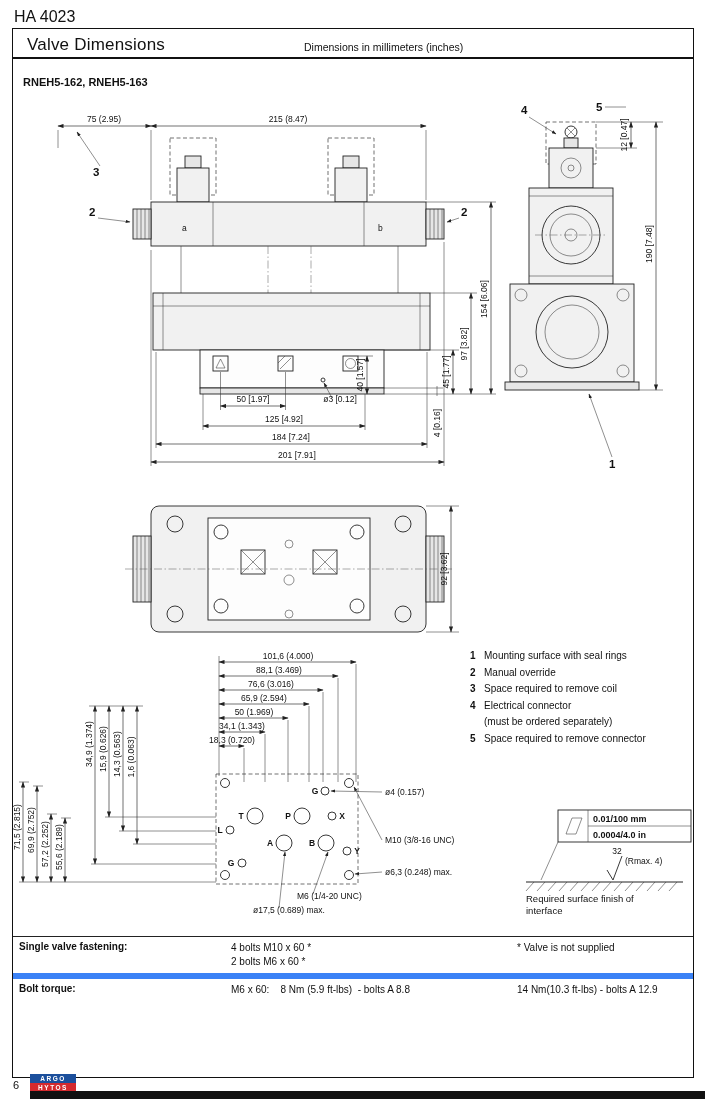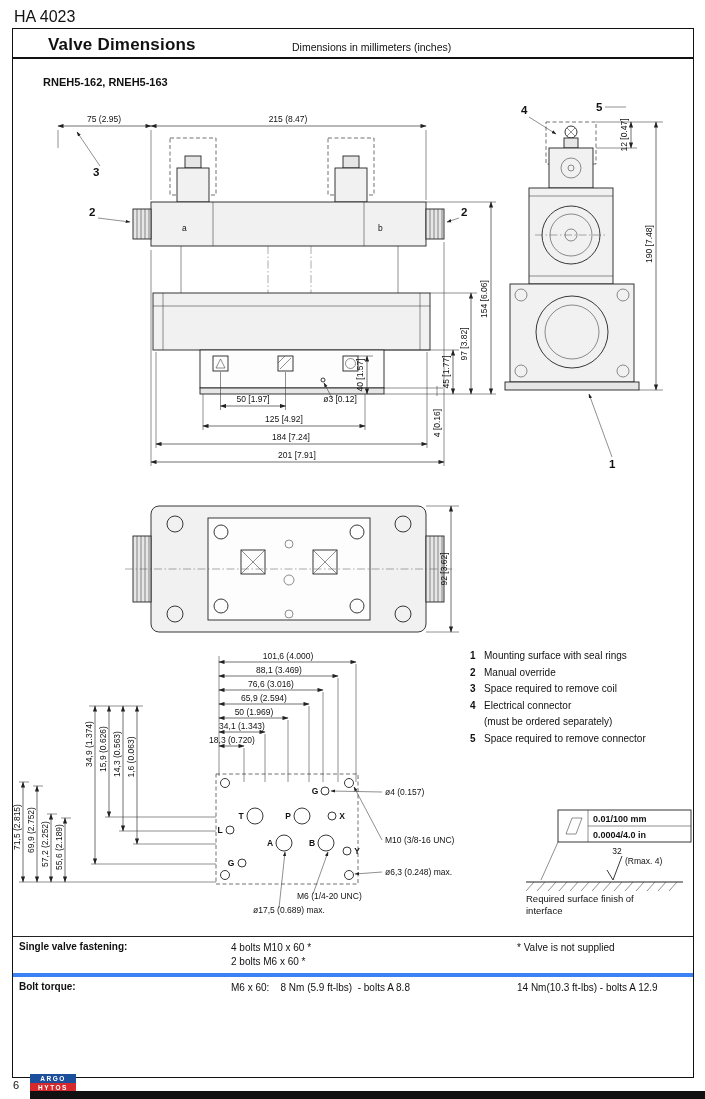--- a/index.html
+++ b/index.html
@@ -1,44 +1,44 @@
 <!DOCTYPE html>
 <html><head>
 <meta charset="utf-8">
 <style>
   *{margin:0;padding:0;box-sizing:border-box}
   html,body{width:705px;height:1099px}
   body{background:#fff;font-family:"Liberation Sans",sans-serif;color:#111;position:relative;overflow:hidden}
   .abs{position:absolute}
   .frame{left:12px;top:28px;width:682px;height:1050px;border:1.5px solid #111}
   .doccode{left:14px;top:8px;font-size:16px}
-  .hdr-title{left:48px;top:35px;font-size:17px;font-weight:bold;letter-spacing:.2px}
-  .hdr-note{left:292px;top:41px;font-size:10.5px}
+  .hdr-title{left:27px;top:35px;font-size:17px;font-weight:normal;letter-spacing:.2px}
+  .hdr-note{left:304px;top:41px;font-size:10.5px}
   .hdr-rule{left:12px;top:57px;width:682px;border-bottom:2px solid #111}
-  .models{left:43px;top:76px;font-size:11px;font-weight:bold}
+  .models{left:23px;top:76px;font-size:11px;font-weight:bold}
   svg{position:absolute;left:13px;top:94px}
   svg text{font-family:"Liberation Sans",sans-serif;fill:#111}
   .dt{font-size:8.5px}
   .co{font-size:11.5px;font-weight:bold}
   .port{font-size:8.5px;font-weight:bold}
   .sf{font-size:9px;font-weight:bold}
   .cap{font-size:9.5px}
   .ln{stroke:#222;stroke-width:.9;fill:none}
   .thin{stroke:#333;stroke-width:.55;fill:none}
   .dim{stroke:#333;stroke-width:.7;fill:none}
   .dash{stroke:#333;stroke-width:.7;fill:none;stroke-dasharray:4 2.5}
   .cl{stroke:#555;stroke-width:.5;fill:none;stroke-dasharray:8 2.5 1.5 2.5}
   .fil{fill:#f1f1f1}
   .fil2{fill:#e6e6e6}
   .filw{fill:#fdfdfd}
   .legend{left:470px;top:648px;width:226px}
   .lg-item{display:flex;font-size:10px;line-height:16.5px}
   .lg-num{width:14px;font-weight:bold}
   .table{left:13px;top:936px;width:680px}
-  .trow{display:flex;border-top:4px solid #3b82f6;padding:4px 8px 4px 6px;font-size:10px}
+  .trow{display:flex;border-top:6px solid #3b82f6;padding:4px 8px 4px 6px;font-size:10px}
   .trow.first{border-top:1.3px solid #222}
   .tlabel{width:212px;font-weight:bold}
   .tval{flex:1}
   .tvline{display:flex;line-height:14px}
   .tvline span{white-space:pre}
   .tvline span:first-child{flex:1}
   .tvline .sec{width:168px}
   .pageno{left:13px;top:1079px;font-size:11px}
   .logo{left:30px;top:1074px;width:46px}
   .logo div{height:9px;font-size:6.5px;font-weight:bold;color:#fff;text-align:center;line-height:9px;letter-spacing:1.5px}

